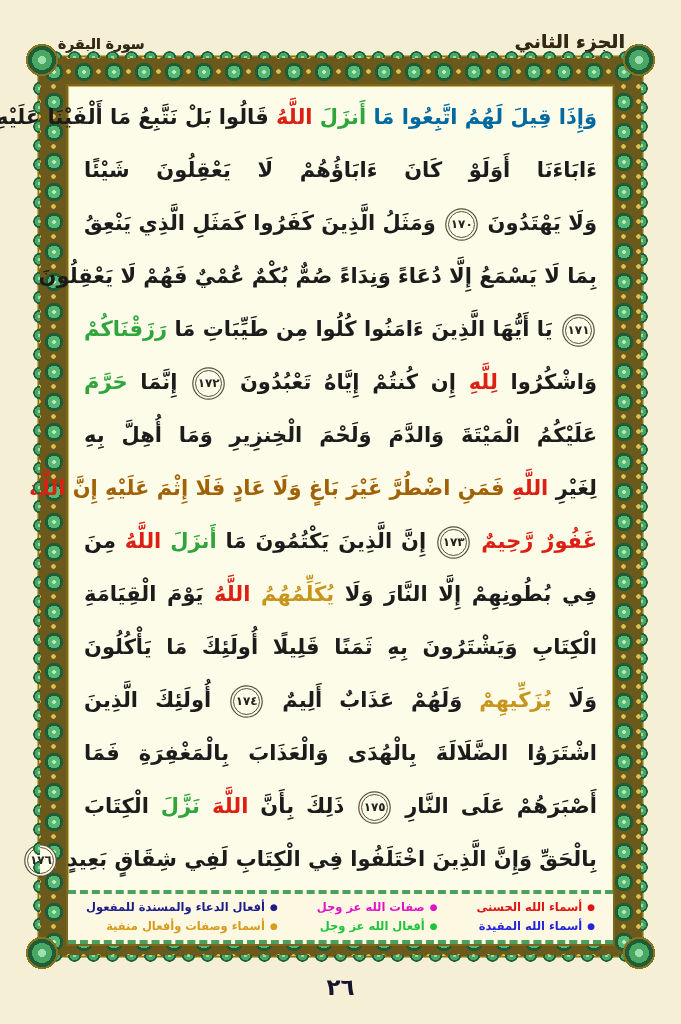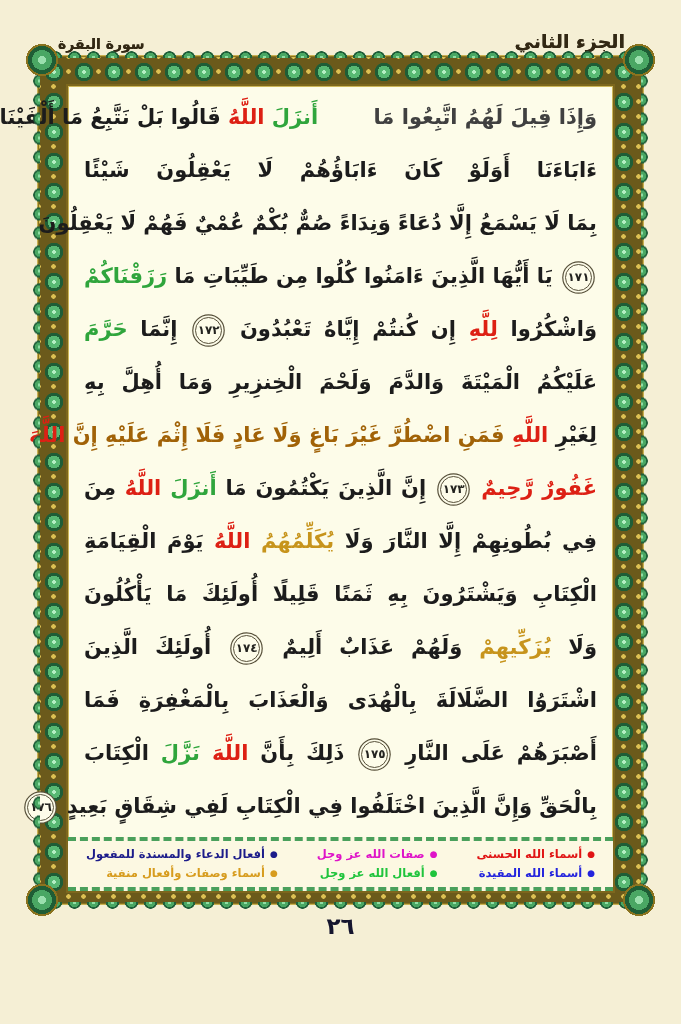--- a/index.html
+++ b/index.html
@@ -106,21 +106,21 @@
   }
   .legend-col { display:flex; flex-direction:column; gap:5px; }
   .legend-item {
     display:flex; direction:rtl; align-items:center; gap:5px;
     font-size:11.5px; font-weight:bold; white-space:nowrap;
   }
   .legend-item .bullet { font-size:9px; line-height:1; }
 
   
   .page-number {
-    text-align:center; margin-top:9px;
+    text-align:center; margin-top:17px;
     font-size:23px; font-weight:bold; color:#15152e;
     letter-spacing:4px;
   }
 </style>
 </head>
 <body>
 
 <div class="header">
   <div class="cal surah-title" lang="ar" dir="rtl">سورة البقرة</div>
   <div class="cal juz-title" lang="ar" dir="rtl">الجزء الثاني</div>
@@ -131,22 +131,23 @@
   <div class="crown crown-bottom"></div>
   <div class="crown crown-left"></div>
   <div class="crown crown-right"></div>
   <div class="corner tl"></div>
   <div class="corner tr"></div>
   <div class="corner bl"></div>
   <div class="corner br"></div>
 
   <div class="inner">
     <div class="qtext" lang="ar" dir="rtl">
-        <div class="qline"><span class="seg" style="color: #404040; margin-left: 48px;">وَإِذَا قِيلَ لَهُمُ اتَّبِعُوا مَا</span> <span class="seg" style="color: rgb(47, 165, 60);">أَنزَلَ</span> <span class="seg" style="color: rgb(221, 32, 20);">اللَّهُ</span> <span class="seg" style="color: rgb(28, 28, 28);">قَالُوا بَلْ نَتَّبِعُ مَا أَلْفَيْنَا عَلَيْهِ</span> </div>
+        <div class="qline"><span class="seg" style="color: #0369a1;">وَإِذَا قِيلَ لَهُمُ اتَّبِعُوا مَا</span> <span class="seg" style="color: rgb(47, 165, 60);">أَنزَلَ</span> <span class="seg" style="color: rgb(221, 32, 20);">اللَّهُ</span> <span class="seg" style="color: rgb(28, 28, 28);">قَالُوا بَلْ نَتَّبِعُ مَا أَلْفَيْنَا عَلَيْهِ</span> </div>
         <div class="qline"><span class="seg" style="color: rgb(28, 28, 28);">ءَابَاءَنَا أَوَلَوْ كَانَ ءَابَاؤُهُمْ لَا يَعْقِلُونَ شَيْئًا</span> </div>
+        <div class="qline"><span class="seg" style="color: rgb(28, 28, 28);">وَلَا يَهْتَدُونَ</span> <span class="aya-badge">١٧٠</span> <span class="seg" style="color: rgb(28, 28, 28);">وَمَثَلُ الَّذِينَ كَفَرُوا كَمَثَلِ الَّذِي يَنْعِقُ</span> </div>
         <div class="qline"><span class="seg" style="color: rgb(28, 28, 28);">بِمَا لَا يَسْمَعُ إِلَّا دُعَاءً وَنِدَاءً صُمٌّ بُكْمٌ عُمْيٌ فَهُمْ لَا يَعْقِلُونَ</span> </div>
         <div class="qline"><span class="aya-badge">١٧١</span> <span class="seg" style="color: rgb(28, 28, 28);">يَا أَيُّهَا الَّذِينَ ءَامَنُوا كُلُوا مِن طَيِّبَاتِ مَا</span> <span class="seg" style="color: rgb(47, 165, 60);">رَزَقْنَاكُمْ</span> </div>
         <div class="qline"><span class="seg" style="color: rgb(28, 28, 28);">وَاشْكُرُوا</span> <span class="seg" style="color: rgb(221, 32, 20);">لِلَّهِ</span> <span class="seg" style="color: rgb(28, 28, 28);">إِن كُنتُمْ إِيَّاهُ تَعْبُدُونَ</span> <span class="aya-badge">١٧٢</span> <span class="seg" style="color: rgb(28, 28, 28);">إِنَّمَا</span> <span class="seg" style="color: rgb(47, 165, 60);">حَرَّمَ</span> </div>
         <div class="qline"><span class="seg" style="color: rgb(28, 28, 28);">عَلَيْكُمُ الْمَيْتَةَ وَالدَّمَ وَلَحْمَ الْخِنزِيرِ وَمَا أُهِلَّ بِهِ</span> </div>
         <div class="qline"><span class="seg" style="color: rgb(28, 28, 28);">لِغَيْرِ</span> <span class="seg" style="color: rgb(221, 32, 20);">اللَّهِ</span> <span class="seg" style="color: #a16207;">فَمَنِ اضْطُرَّ غَيْرَ بَاغٍ وَلَا عَادٍ فَلَا إِثْمَ عَلَيْهِ إِنَّ</span> <span class="seg" style="color: rgb(221, 32, 20);">اللَّهَ</span> </div>
         <div class="qline"><span class="seg" style="color: rgb(221, 32, 20);">غَفُورٌ رَّحِيمٌ</span> <span class="aya-badge">١٧٣</span> <span class="seg" style="color: rgb(28, 28, 28);">إِنَّ الَّذِينَ يَكْتُمُونَ مَا</span> <span class="seg" style="color: rgb(47, 165, 60);">أَنزَلَ</span> <span class="seg" style="color: rgb(221, 32, 20);">اللَّهُ</span> <span class="seg" style="color: rgb(28, 28, 28);">مِنَ</span> </div>
         <div class="qline"><span class="seg" style="color: rgb(28, 28, 28);">فِي بُطُونِهِمْ إِلَّا النَّارَ وَلَا</span> <span class="seg" style="color: rgb(199, 148, 28);">يُكَلِّمُهُمُ</span> <span class="seg" style="color: rgb(221, 32, 20);">اللَّهُ</span> <span class="seg" style="color: rgb(28, 28, 28);">يَوْمَ الْقِيَامَةِ</span> </div>
         <div class="qline"><span class="seg" style="color: rgb(28, 28, 28);">الْكِتَابِ وَيَشْتَرُونَ بِهِ ثَمَنًا قَلِيلًا أُولَئِكَ مَا يَأْكُلُونَ</span> </div>
         <div class="qline"><span class="seg" style="color: rgb(28, 28, 28);">وَلَا</span> <span class="seg" style="color: rgb(199, 148, 28);">يُزَكِّيهِمْ</span> <span class="seg" style="color: rgb(28, 28, 28); margin-top: 36px;">وَلَهُمْ عَذَابٌ أَلِيمٌ</span> <span class="aya-badge">١٧٤</span> <span class="seg" style="color: rgb(28, 28, 28); margin-top: 24px;">أُولَئِكَ الَّذِينَ</span> </div>
         <div class="qline"><span class="seg" style="color: rgb(28, 28, 28);">اشْتَرَوُا الضَّلَالَةَ بِالْهُدَى وَالْعَذَابَ بِالْمَغْفِرَةِ فَمَا</span> </div>

